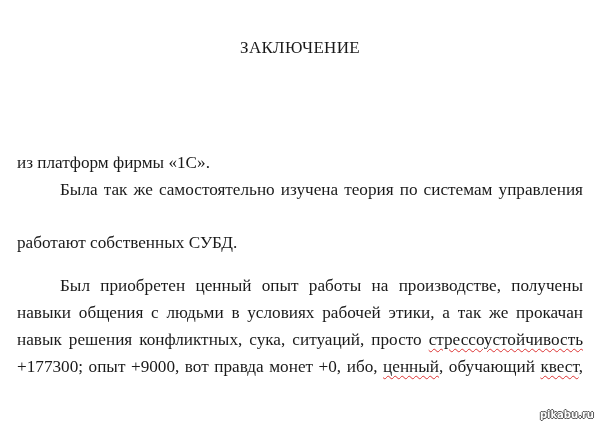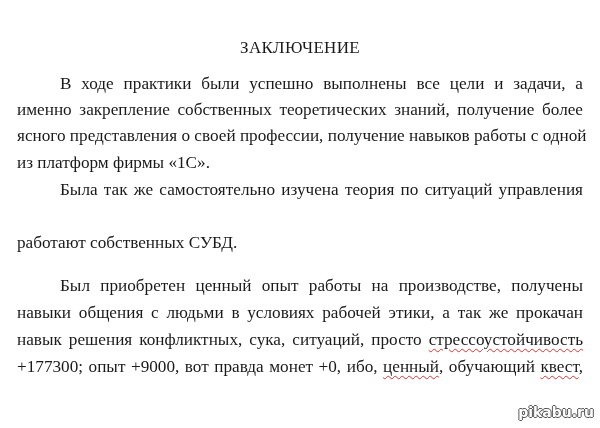--- a/index.html
+++ b/index.html
@@ -17,36 +17,33 @@
   .line {
     position: absolute; left: 17px; width: 566px;
     font-size: 17.2px; line-height: 20px; white-space: nowrap;
   }
   .justify { text-align: justify; text-align-last: justify; }
   .indent { padding-left: 43px; width: 523px; }
   .spell { text-decoration: underline wavy #d33; text-decoration-thickness: 1px; text-underline-offset: 3px; margin-top: 7px; }
   .cursor { display: inline-block; width: 1.5px; height: 18px; background: #000; vertical-align: -3px; margin-left: 1px; }
   .watermark {
     position: absolute; right: 6px; bottom: 8px; font-family: "DejaVu Sans", sans-serif;
-    font-size: 14px; color: #ffffff; font-weight: bold;
+    font-size: 10px; color: #ffffff; font-weight: bold;
     text-shadow: -1px 0 #555, 1px 0 #555, 0 -1px #555, 0 1px #555;
   }
 </style>
 </head>
 <body>
 
 <div class="page">
   <div class="title">ЗАКЛЮЧЕНИЕ</div>
 
-  <div class="line justify indent" style="top:74px">В ходе практики были успешно выполнены все цели и задачи, а</div>
-  <div class="line justify" style="top:100px">именно закрепление собственных теоретических знаний, получение более</div>
-  <div class="line justify" style="top:126px">ясного представления о своей профессии, получение навыков работы с одной</div>
   <div class="line" style="top:153px">из платформ фирмы «1С».</div>
 
-  <div class="line justify indent" style="top:180px">Была так же самостоятельно изучена теория по ситуаций управления</div>
+  <div class="line justify indent" style="top:180px">Была так же самостоятельно изучена теория по системам управления</div>
   <div class="line" style="top:233px">работают собственных СУБД.</div>
 
   <div class="line justify" style="top:303px">навыки общения с людьми в условиях рабочей этики, а так же прокачан</div>
   <div class="line justify indent" style="top:276px">Был приобретен ценный опыт работы на производстве, получены</div>
   <div class="line justify" style="top:330px">
     <span>навык решения конфликтных, сука, ситуаций, просто </span><span class="spell">стрессоустойчивость</span>
   </div>
   <div class="line justify" style="top:357px">
     <span>+177300; опыт +9000, вот правда монет +0, ибо, </span><span class="spell">ценный</span><span>, обучающий </span><span class="spell">квест</span><span>,</span>
   </div>

